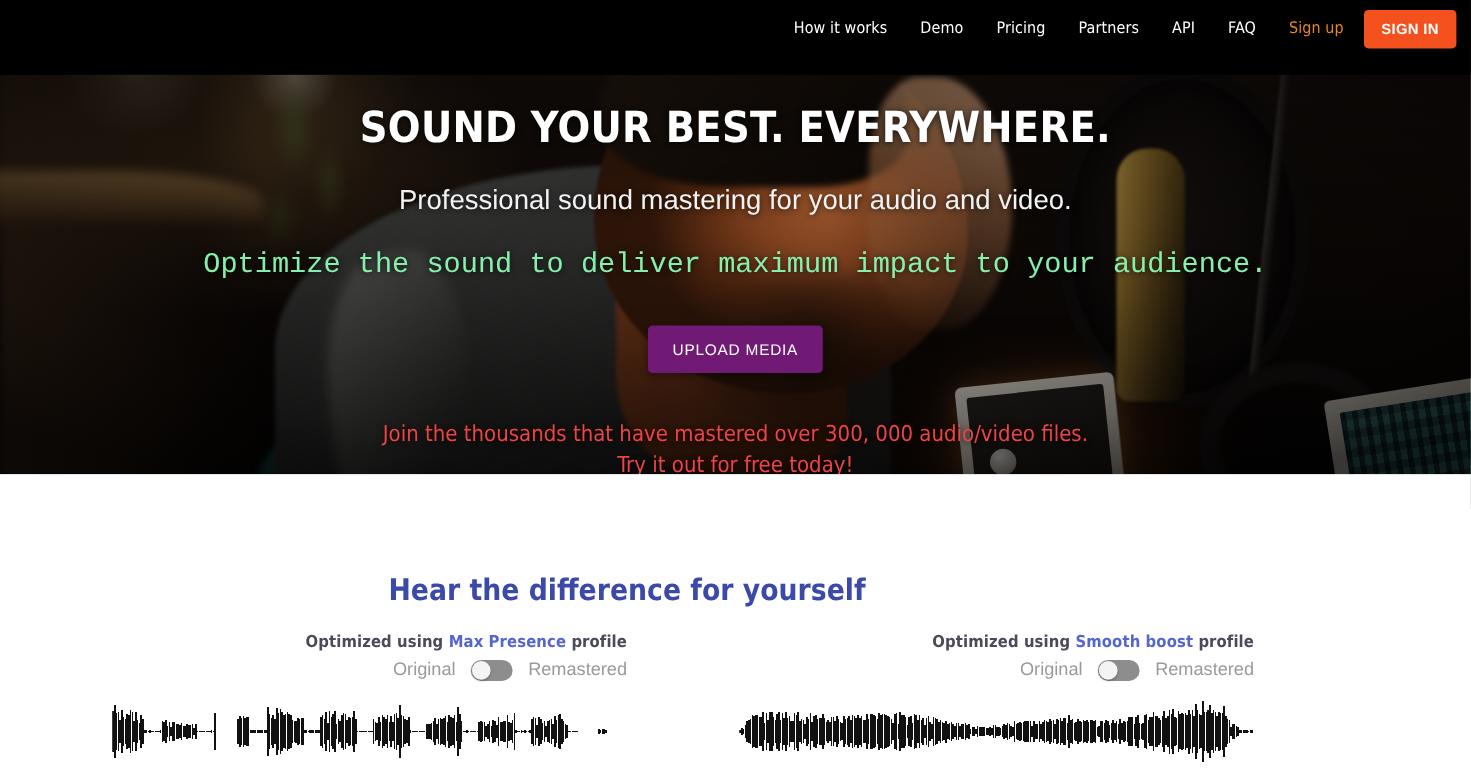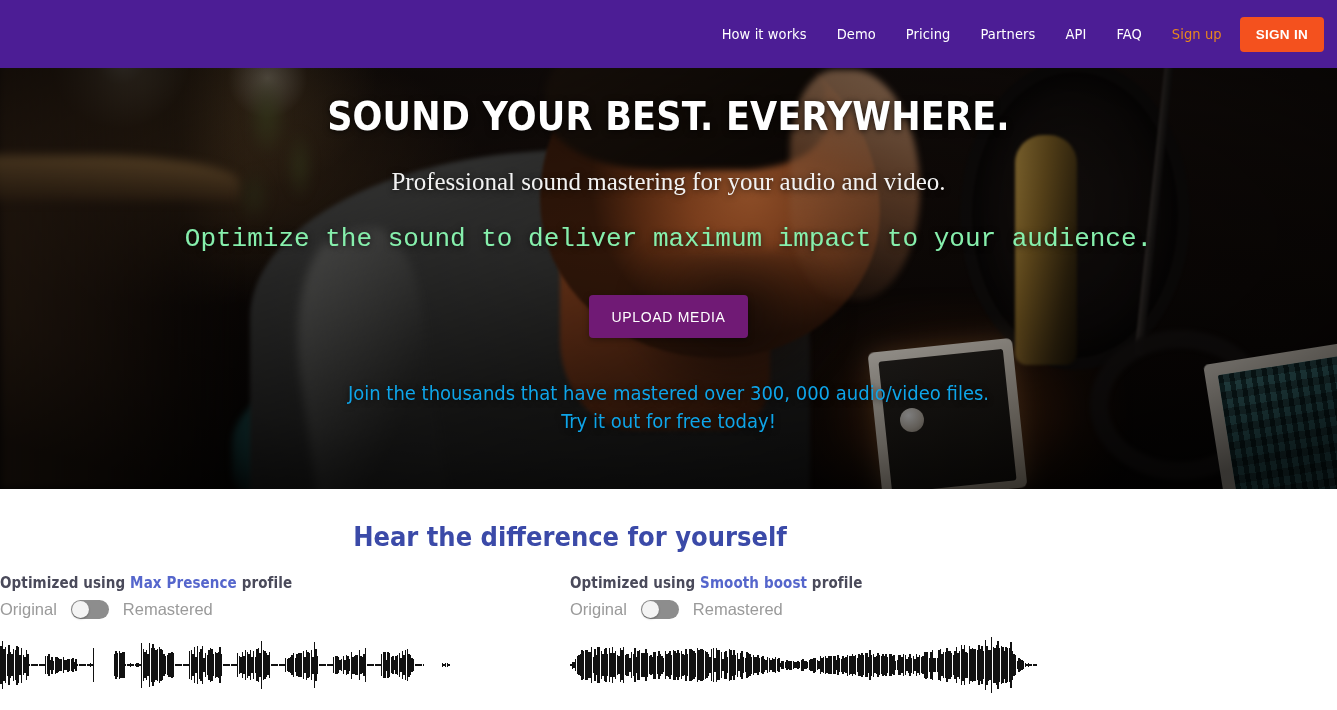--- a/index.html
+++ b/index.html
@@ -7,22 +7,22 @@
     width: 1337px; height: 710px;
     overflow: hidden;
     background: #ffffff;
     font-family: "Liberation Sans", sans-serif;
   }
 
   
   .header {
     position: absolute; top: 0; left: 0;
     width: 1337px; height: 68px;
-    background: #4c1d95;
-    display: flex; align-items: center; justify-content: flex-end;
+    background: #000000;
+    display: flex; align-items: flex-start; justify-content: flex-end;
     z-index: 20;
   }
   .nav {
     display: flex; align-items: center;
     gap: 0px;
     padding-right: 13px;
   }
   .nav-item {
     color: #ffffff;
     font-family: "DejaVu Sans Condensed", "Liberation Sans Narrow", "Liberation Sans", sans-serif;
@@ -44,21 +44,21 @@
     border: none;
     border-radius: 4px;
     padding: 10px 16px;
     cursor: pointer;
     font-family: "Liberation Sans", sans-serif;
   }
 
   
   .hero {
     position: absolute; top: 0; left: 0;
-    width: 1337px; height: 489px;
+    width: 1337px; height: 431px;
     overflow: hidden;
     background: #0a0707;
   }
   .hero-photo { position: absolute; inset: 0; overflow: hidden; }
 
   
   .bg-base {
     position: absolute; inset: 0;
     background:
       radial-gradient(circle at 9% 12%, rgba(255,250,235,0.95) 0px, rgba(255,235,190,0.5) 26px, rgba(150,110,60,0.22) 70px, rgba(0,0,0,0) 150px),
@@ -231,21 +231,21 @@
     color: #ffffff;
     font-family: "DejaVu Sans Condensed", "Liberation Sans Narrow", "Liberation Sans", sans-serif;
     font-size: 39px;
     font-weight: bold;
     letter-spacing: 0.2px;
     line-height: 1;
   }
   .hero-sub1 {
     margin-top: 32px;
     color: #f2f2f2;
-    font-family: Liberation Serif, serif;
+    font-family: Liberation Sans, sans-serif;
     font-size: 25px;
     font-weight: normal;
   }
   .hero-sub2 {
     margin-top: 28px;
     color: #86efac;
     font-family: Liberation Mono, monospace;
     font-size: 26px;
     font-weight: normal;
   }
@@ -258,21 +258,21 @@
     font-size: 14px;
     letter-spacing: 0.7px;
     padding: 0 22px;
     height: 43px;
     cursor: pointer;
     font-family: "Liberation Sans", sans-serif;
     box-shadow: 0 2px 6px rgba(0,0,0,0.35);
   }
   .hero-join {
     margin-top: 41px;
-    color: #0ea5e9;
+    color: #ef4444;
     font-family: "DejaVu Sans Condensed", "Liberation Sans Narrow", "Liberation Sans", sans-serif;
     font-size: 20px;
     text-align: center;
     line-height: 28px;
   }
 
   
   .compare {
     position: absolute; top: 489px; left: 0;
     width: 1140px; height: 221px;
@@ -283,21 +283,21 @@
     margin-top: 32px;
     color: #3b4aa8;
     font-family: "DejaVu Sans Condensed", "Liberation Sans Narrow", "Liberation Sans", sans-serif;
     font-size: 27px;
     font-weight: bold;
   }
   .compare-cols {
     display: flex;
     margin-top: 22px;
   }
-  .compare-col { width: 50%; display: flex; flex-direction: column; align-items: flex-start; }
+  .compare-col { width: 50%; display: flex; flex-direction: column; align-items: flex-end; padding-left: 27px; }
   .profile-line {
     font-family: "DejaVu Sans Condensed", "Liberation Sans Narrow", "Liberation Sans", sans-serif;
     font-size: 15px;
     font-weight: bold;
     color: #4a4a5a;
     letter-spacing: 0.1px;
   }
   .profile-name { color: #5566cc; }
   .toggle-row {
     display: flex; align-items: center; gap: 14px;

